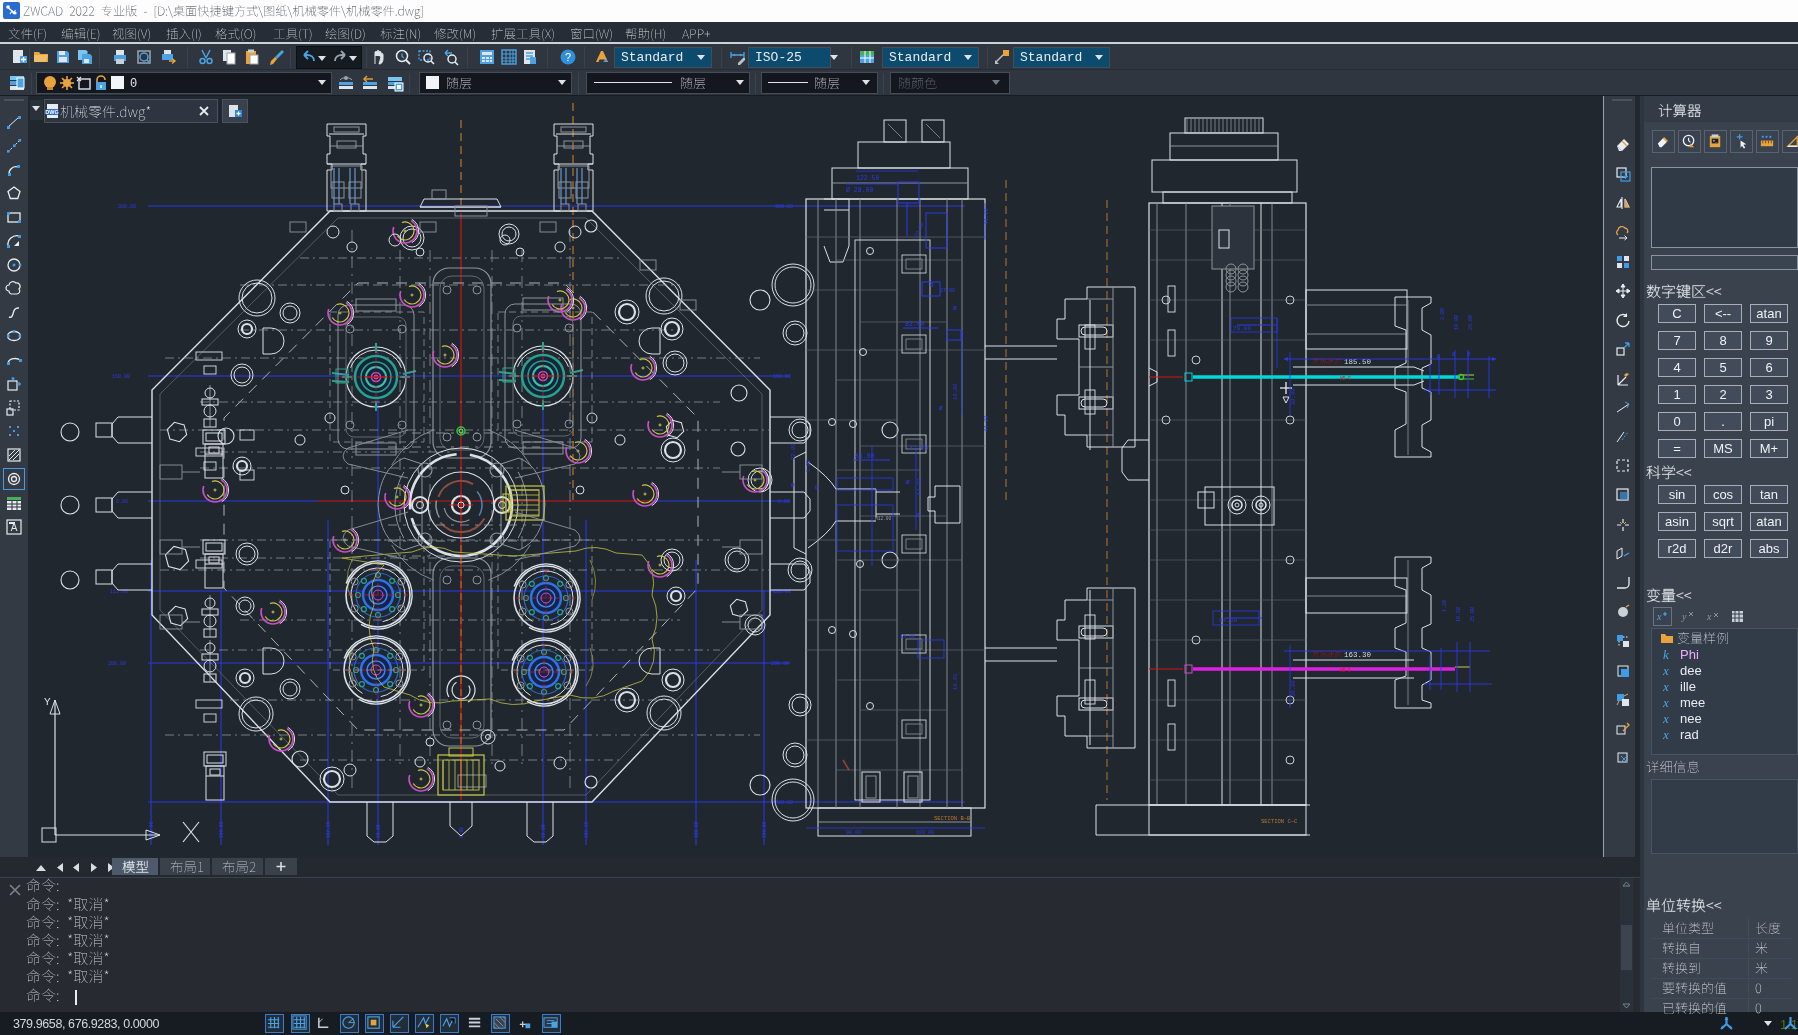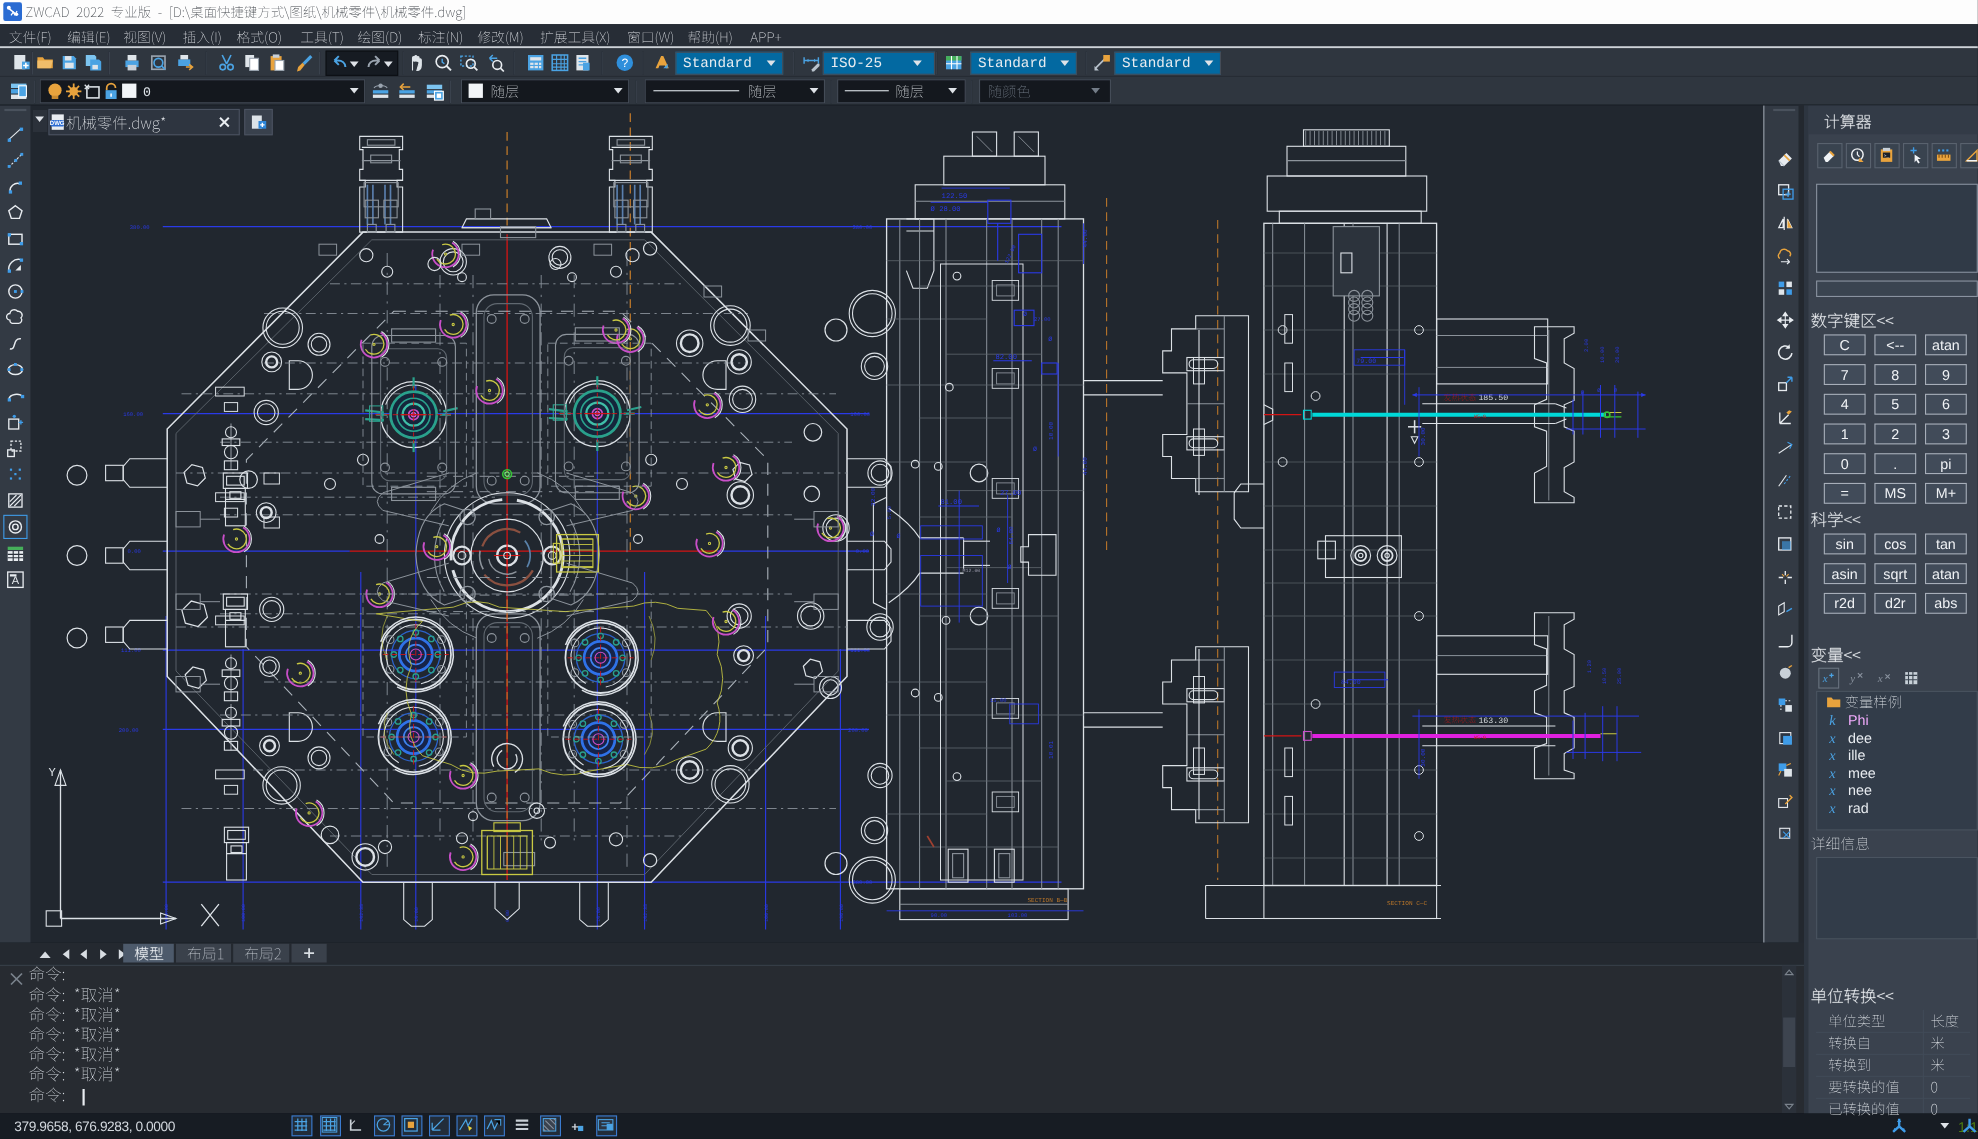--- a/index.html
+++ b/index.html
@@ -1,16 +1,16 @@
 <!DOCTYPE html>
 <html><head><meta charset="utf-8"><style>
 *{margin:0;padding:0;box-sizing:border-box}
 html,body{width:1798px;height:1035px;overflow:hidden;background:#12161c;font-family:"Liberation Sans",sans-serif}
 .abs{position:absolute}
-.dd{position:absolute;background:#0369a1;border:1px solid #444c57;color:#e8ecf0;font-size:13px;line-height:20px;padding-left:6px;font-family:"Liberation Mono",monospace}
+.dd{position:absolute;background:#0c4a6e;border:1px solid #444c57;color:#e8ecf0;font-size:13px;line-height:20px;padding-left:6px;font-family:"Liberation Mono",monospace}
 .caret{position:absolute;width:0;height:0;border-left:4px solid transparent;border-right:4px solid transparent;border-top:5px solid #dfe3e8}
 .sep{position:absolute;width:1px;background:#141920;border-right:1px solid #3a424d}
 .calcbtn{position:absolute;width:38px;height:19px;background:#414b59;border:1px solid #a7aeb9;color:#f0f2f5;font-size:13px;text-align:center;line-height:17px}
 </style></head><body>
 <div class="abs" style="left:0;top:0;width:1798px;height:22px;background:#fdfdfd"></div>
 <div class="abs" style="left:3px;top:2px;width:17px;height:17px;background:#2a6bd2;border-radius:2px"></div>
 <svg class="abs" style="left:3px;top:2px" width="17" height="17" viewBox="0 0 17 17">
     <circle cx="5" cy="5" r="1.8" fill="#fff"></circle>
     <circle cx="12" cy="11" r="1.6" fill="#fff"></circle>
     <path d="M5.5 6 L11 10.5" stroke="#fff" stroke-width="1.4"></path>
@@ -140,21 +140,21 @@
     <path d="M3 14L8 3h2l5 11h-2.5l-1-2.5h-5L5.5 14z" fill="#e8a33d"></path>
     <path d="M10 14l4-4v4z" fill="#4ba3e3"></path>
   </svg>
 <div class="dd" style="left:614px;top:47px;width:98px;height:21px">Standard</div>
 <div class="caret" style="left:697px;top:55px;border-top-color:#dfe3e8"></div>
 <svg class="abs" style="left:729px;top:48px" width="18" height="18" viewBox="0 0 18 18">
     <path d="M2 7h13M2 4v6M15 4v6" stroke="#4ba3e3" stroke-width="1.3" fill="none"></path>
     <path d="M4 7l2-1.5v3zM13 7l-2-1.5v3z" fill="#4ba3e3"></path>
     <path d="M9 15l5-5h2v2l-5 5H9z" fill="#b8c2cc"></path>
   </svg>
-<div class="dd" style="left:748px;top:47px;width:102px;height:21px">ISO-25</div>
+<div class="dd" style="left:748px;top:47px;width:83px;height:21px">ISO-25</div>
 <div class="caret" style="left:830px;top:55px;border-top-color:#dfe3e8"></div>
 <svg class="abs" style="left:858px;top:48px" width="18" height="18" viewBox="0 0 18 18">
     <rect x="2" y="3" width="14" height="12" fill="#4ba3e3"></rect>
     <rect x="2" y="3" width="14" height="4" fill="#46b05a"></rect>
     <path d="M2 10h14M7 3v12M12 3v12" stroke="#fff" stroke-width="1"></path>
   </svg>
 <div class="dd" style="left:882px;top:47px;width:97px;height:21px">Standard</div>
 <div class="caret" style="left:964px;top:55px;border-top-color:#dfe3e8"></div>
 <svg class="abs" style="left:993px;top:48px" width="18" height="18" viewBox="0 0 18 18">
     <path d="M3 14L13 4" stroke="#b8c2cc" stroke-width="1.5"></path>

